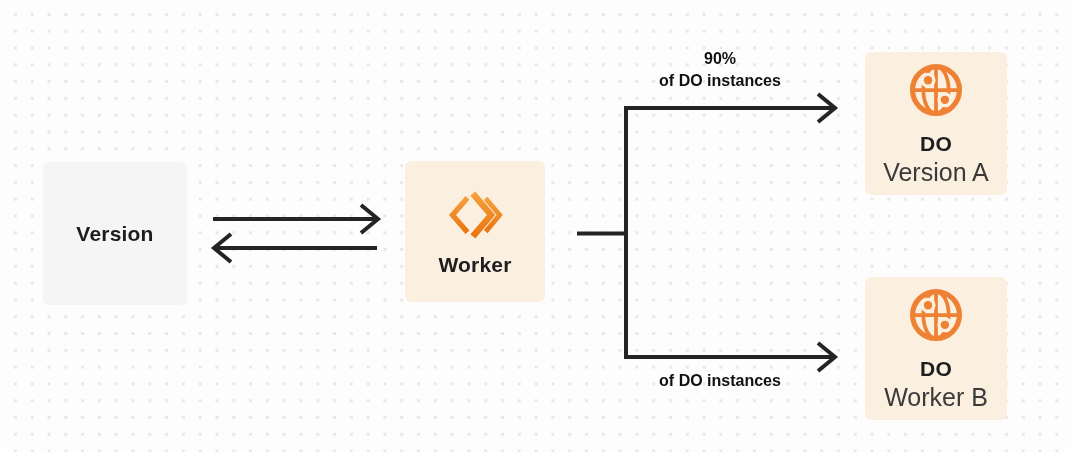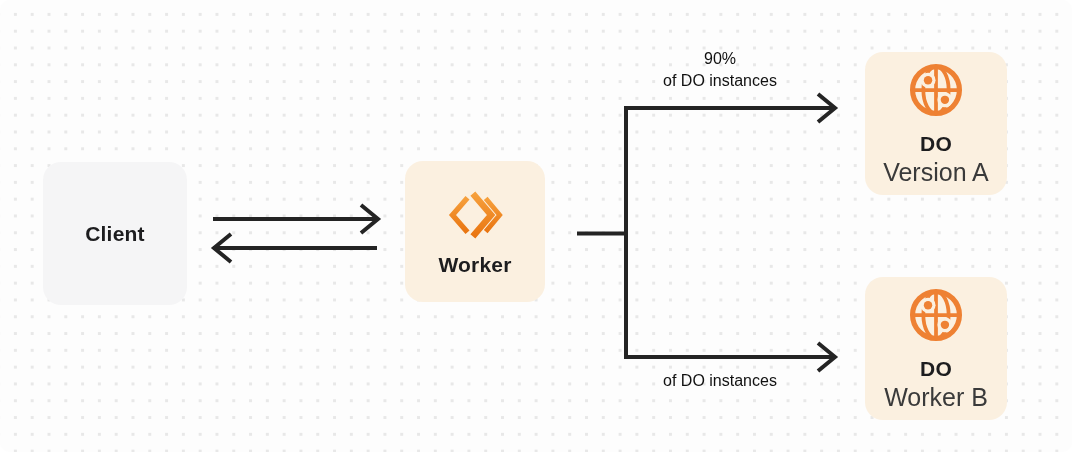--- a/index.html
+++ b/index.html
@@ -14,21 +14,21 @@
     height: 452px;
     overflow: hidden;
     background-color: #fdfdfd;
     background-image: radial-gradient(circle, #e8e8e8 1.4px, transparent 1.6px);
     background-size: 16.8px 16.8px;
     background-position: 7px 6px;
     border-radius: 10px;
   }
   .node {
     position: absolute;
-    border-radius: 18px;
+    border-radius: 6px;
     display: flex;
     flex-direction: column;
     align-items: center;
     justify-content: center;
     box-sizing: border-box;
     text-align: right;
   }
   .node.gray  { background: #f5f5f6; }
   .node.cream { background: #fbf0e0; }
 
@@ -57,21 +57,21 @@
     position: absolute;
     left: 0; top: 0;
     width: 1072px; height: 452px;
     pointer-events: none;
   }
   .edge-label {
     position: absolute;
     width: 220px;
     text-align: center;
     font-size: 16px;
-    font-weight: 400;
+    font-weight: 700;
     color: #111111;
     line-height: 22px;
   }
   .edge-label-top    { left: 610px; top: 48px; }
   .edge-label-bottom { left: 610px; top: 370px; }
 </style>
 </head>
 <body>
 
 <div class="canvas">
@@ -100,21 +100,21 @@
       </g>
 
       <g>
         <path d="M624 357 H833"></path>
         <path d="M818 343 L835 357 L818 371"></path>
       </g>
     </g>
   </svg>
 
   <div class="node gray node-client">
-    <div class="node-title">Client</div>
+    <div class="node-title">Version</div>
   </div>
 
   <div class="node cream node-worker">
     <svg class="node-icon" width="60" height="56" viewBox="0 0 56 52" xmlns="http://www.w3.org/2000/svg">
       <defs>
         <linearGradient id="wgrad" x1="0" y1="0" x2="0" y2="1">
           <stop offset="0" stop-color="#f6a03c"></stop>
           <stop offset="1" stop-color="#e97511"></stop>
         </linearGradient>
       </defs>

